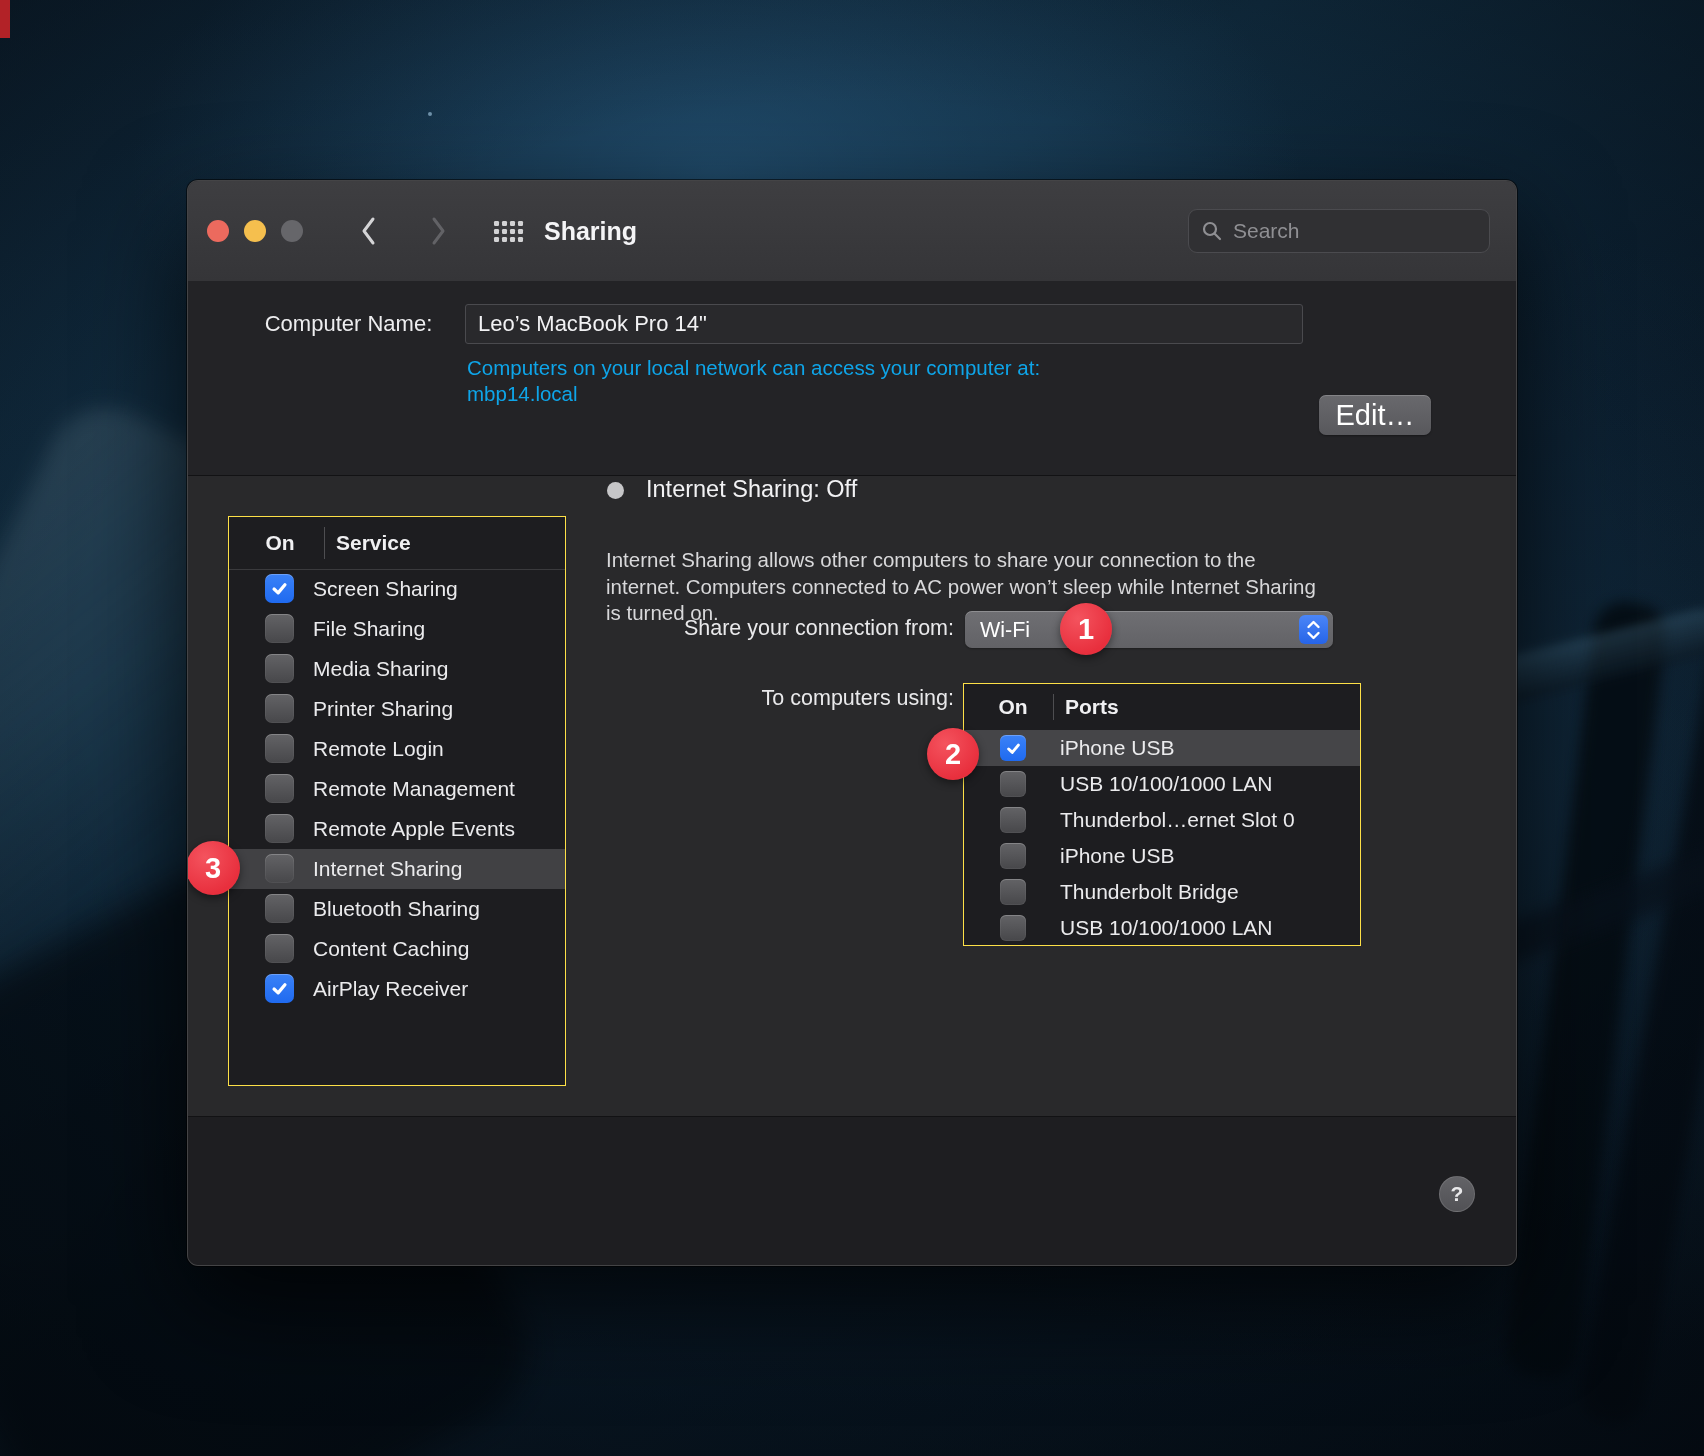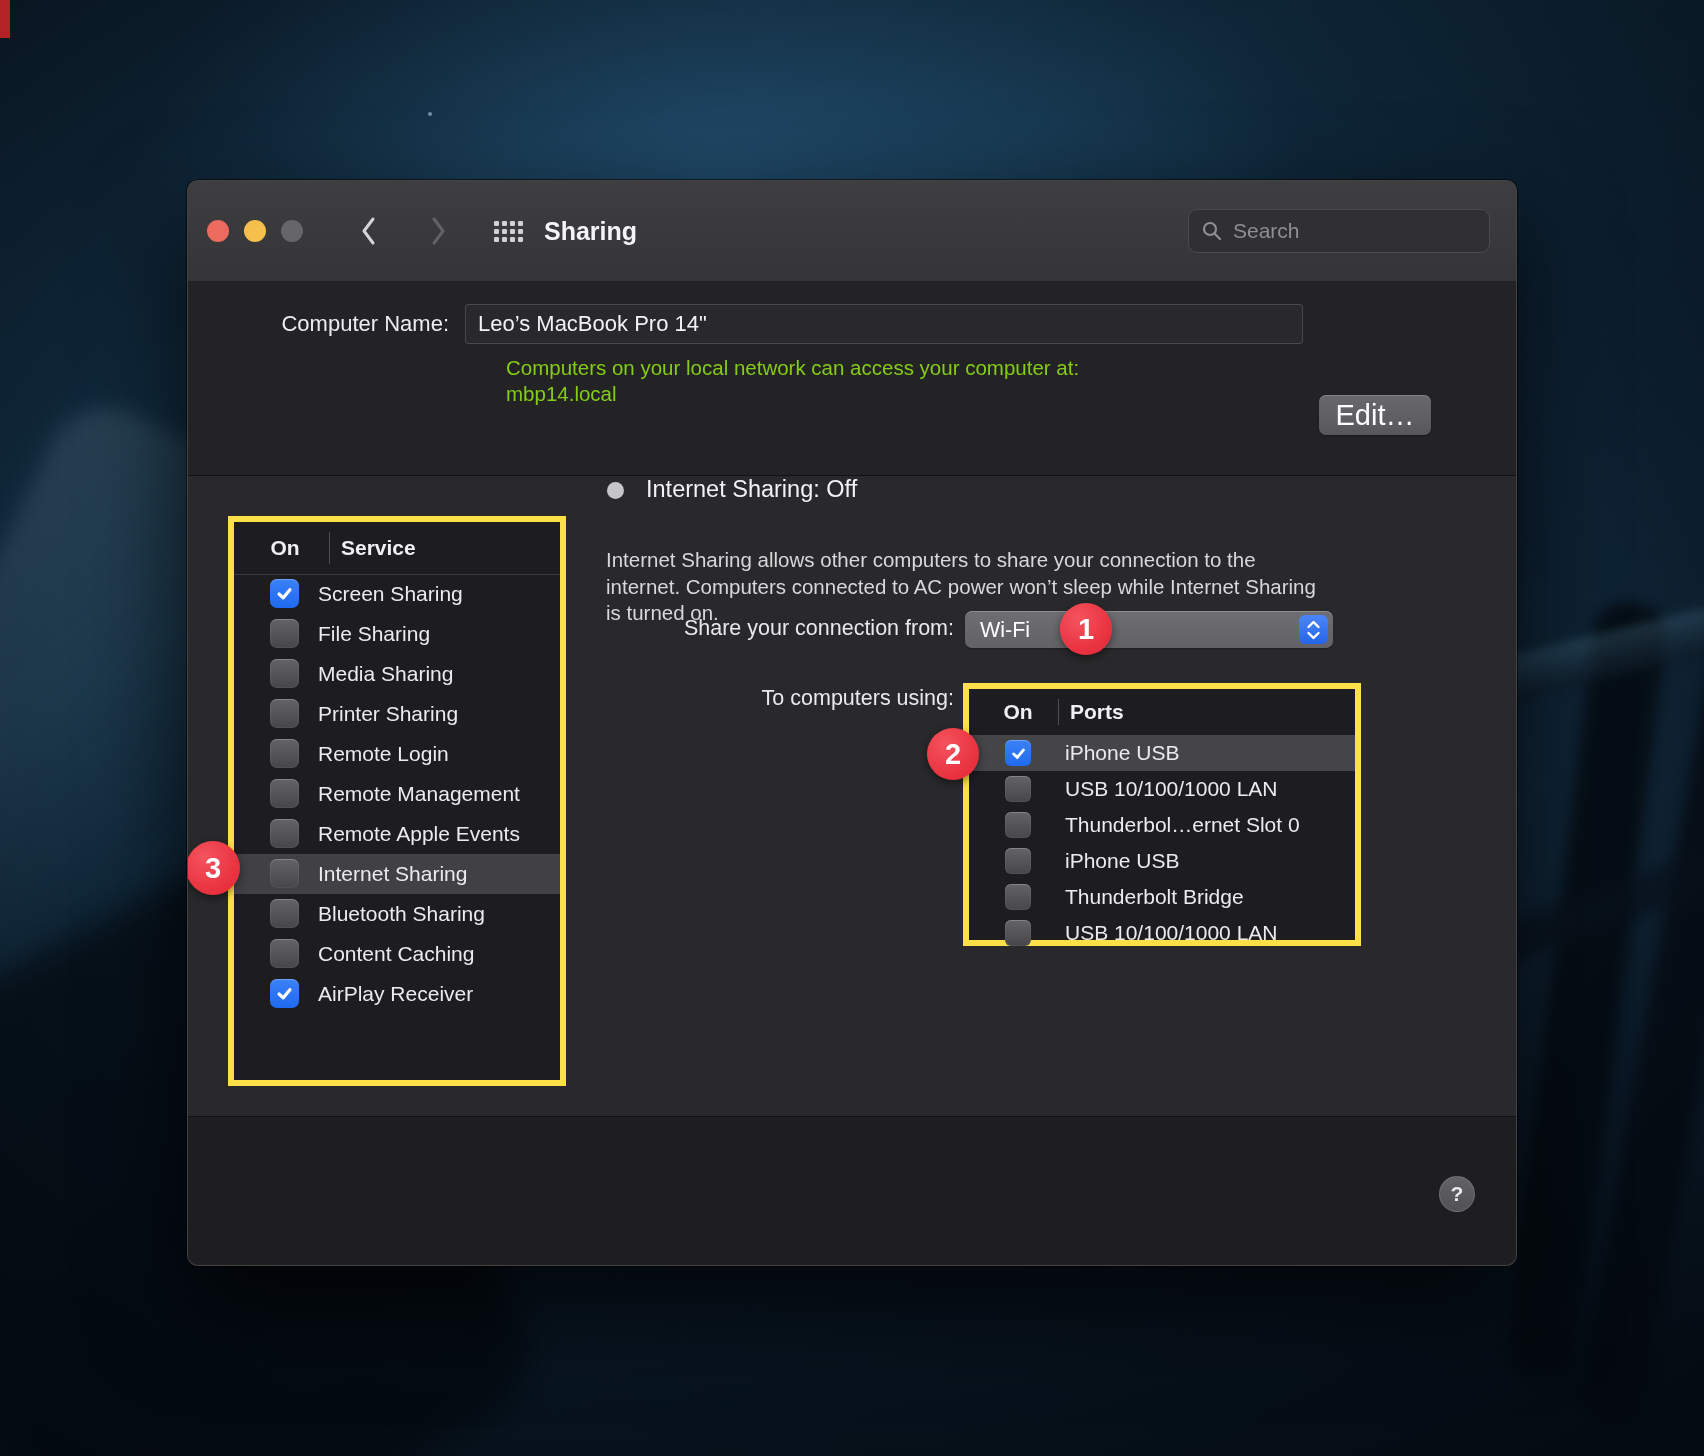--- a/index.html
+++ b/index.html
@@ -64,35 +64,35 @@
   .win-title{position:absolute;left:356px;top:0;height:100px;display:flex;align-items:center;
     font-size:25px;font-weight:700;color:#f4f4f6;}
   .search{position:absolute;left:1000px;top:28px;width:302px;height:44px;}
   .search input{width:100%;height:100%;box-sizing:border-box;border-radius:9px;
     background:#303033;border:1px solid #4b4b4f;color:#ececee;font-size:21px;
     font-family:"Liberation Sans",sans-serif;padding:0 20px 0 44px;outline:none;}
   .search input::placeholder{color:#8f8f93;}
   .search .mag{position:absolute;left:13px;top:11px;}
 
   
-  .cn-label{position:absolute;left:60px;top:130px;width:201px;text-align:right;
+  .cn-label{position:absolute;left:60px;top:130px;width:201px;text-align:center;
     font-size:22px;color:#ededef;}
   .cn-input{position:absolute;left:277px;top:123px;width:838px;height:40px;box-sizing:border-box;
     background:#29292c;border:1px solid #4a4a4e;border-radius:3px;color:#f2f2f4;
     font-size:22px;font-family:"Liberation Sans",sans-serif;padding:0 12px;outline:none;}
   .caption{position:absolute;left:279px;top:174px;font-size:20.5px;line-height:26px;
-    color:#84cc16;margin-left:39px;}
+    color:#0ea5e9;}
   .edit-btn{position:absolute;left:1131px;top:214px;width:112px;height:40px;border-radius:7px;
     background:linear-gradient(180deg,#69696d,#58585c);
     box-shadow:inset 0 1px 0 rgba(255,255,255,.18), 0 1px 2px rgba(0,0,0,.35);
     color:#fff;font-size:29px;display:flex;align-items:center;justify-content:center;
     cursor:pointer;}
 
   
-  .table{position:absolute;background:#1d1d20;border:6px solid #fde047;box-sizing:border-box;}
+  .table{position:absolute;background:#1d1d20;border:1px solid #fde047;box-sizing:border-box;}
   .table.svc{left:40px;top:335px;width:338px;height:570px;}
   .table.ports{left:775px;top:502px;width:398px;height:263px;}
   .thead{position:absolute;top:0;left:0;right:0;height:52px;border-bottom:1px solid #3a3a3d;}
   .ports .thead{height:46px;}
   .thead .col-on{position:absolute;left:34px;top:50%;transform:translateY(-50%);width:34px;
     text-align:center;font-weight:700;font-size:21px;color:#f0f0f2;}
   .ports .thead .col-on{left:32px;}
   .thead .vdiv{position:absolute;left:95px;top:10px;bottom:10px;width:1px;
     background:rgba(255,255,255,.22);}
   .ports .thead .vdiv{left:89px;}

